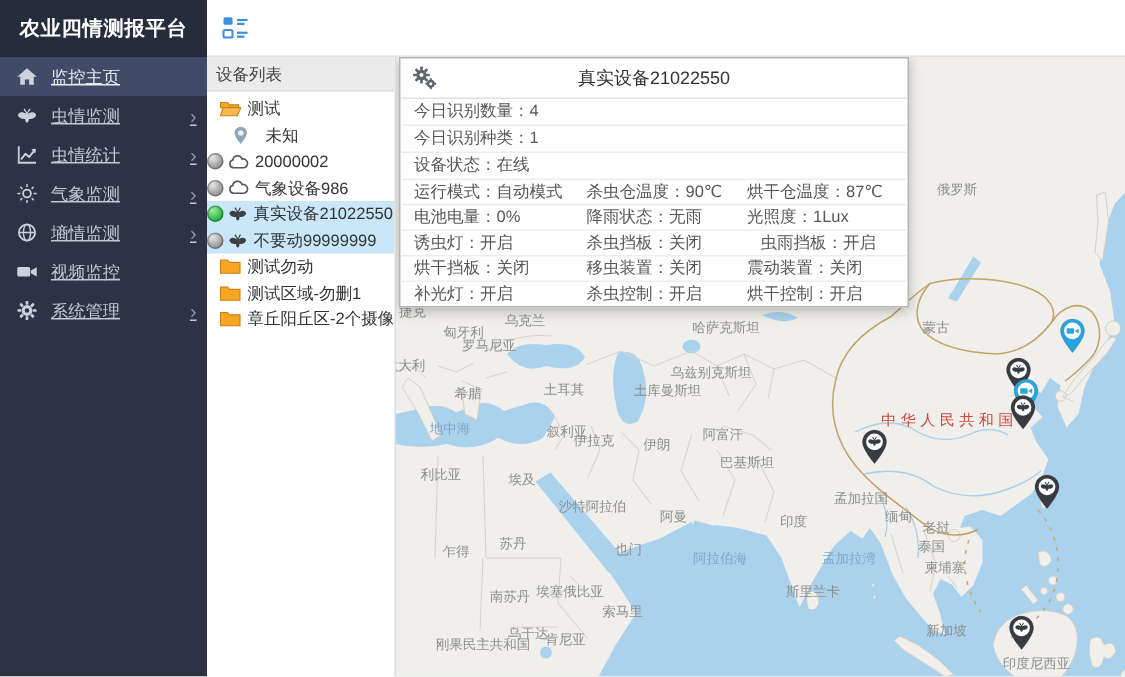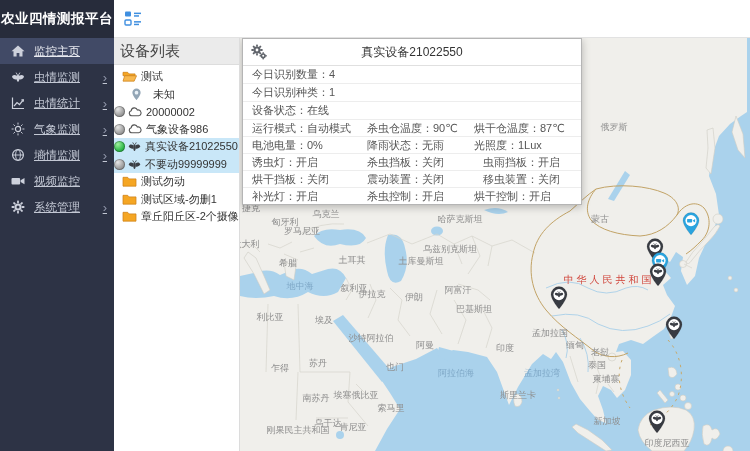--- a/index.html
+++ b/index.html
@@ -1,38 +1,38 @@
 <!DOCTYPE html>
 <html><head>
 <meta charset="utf-8">
 <style>
   html,body{margin:0;padding:0;background:#fff;}
   body{width:750px;height:451px;overflow:hidden;font-family:"Liberation Sans","DejaVu Sans",sans-serif;}
   .app{display:flex;width:750px;height:451px;overflow:hidden;}
 
   
-  .sidebar{width:114px;flex-shrink:0;background:#2d3345;display:flex;flex-direction:column;}
+  .sidebar{width:138px;flex-shrink:0;background:#2d3345;display:flex;flex-direction:column;}
   .sidebar-title{height:38px;line-height:38px;background:#272c3b;color:#fff;font-size:13.5px;font-weight:bold;text-align:center;white-space:nowrap;letter-spacing:.5px;}
   .menu{display:flex;flex-direction:column;}
   .menu-item{height:26px;display:flex;align-items:center;padding:0 7px 0 11px;color:#c3c8d4;font-size:11.5px;cursor:pointer;white-space:nowrap;text-decoration:underline;}
   .menu-item.active{background:#414a66;color:#e8eaf0;}
   .mi-icon{width:14px;height:14px;margin-right:9px;display:inline-flex;color:#cdd1dc;flex-shrink:0;}
   .mi-icon svg{width:14px;height:14px;}
   .mi-label{flex:1;}
   .mi-arrow{color:#8f95a8;font-size:13px;line-height:1;}
 
   
   .main{flex:1;display:flex;flex-direction:column;min-width:0;}
   .topbar{height:38px;flex-shrink:0;background:#fff;border-bottom:1px solid #e2e2e2;display:flex;align-items:center;padding-left:10px;box-sizing:border-box;}
   .tree-toggle{display:inline-flex;cursor:pointer;}
   .content{flex:1;display:flex;min-height:0;position:relative;}
 
   
   .device-panel{width:125px;flex-shrink:0;background:#fff;border-right:1px solid #dcdcdc;font-size:11px;overflow:hidden;}
-  .panel-header{background:#ebebeb;color:#444;font-size:15px;padding:4px 6px 3px;border-bottom:1px solid #ddd;}
+  .panel-header{background:#ebebeb;color:#444;font-size:11px;padding:4px 6px 3px;border-bottom:1px solid #ddd;}
   .tree{padding-top:3px;}
   .tree-row{height:17.5px;display:flex;align-items:center;color:#333;white-space:nowrap;cursor:pointer;padding-left:8px;}
   .tree-row.child{padding-left:0;}
   .tree-row.pinrow{padding-left:17px;}
   .tree-row.selected{background:#c9e7f8;}
   .t-icon{display:inline-flex;margin-right:4px;flex-shrink:0;}
   .t-icon.gap{margin-right:11px;}
   .dot{width:11px;height:11px;border-radius:50%;margin-right:3px;flex-shrink:0;box-shadow:inset 0 0 0 1px rgba(0,0,0,.25);}
   .dot.green{background:radial-gradient(circle at 35% 30%,#9df09d,#2eb94a 60%,#1d8f36);}
   .dot.gray{background:radial-gradient(circle at 35% 30%,#e6e6e6,#9c9c9c 60%,#7c7c7c);}
@@ -349,21 +349,21 @@
             <span class="map-label" style="left: 220px; top: 181px;">哈萨克斯坦</span>
             <span class="map-label" style="left: 360px; top: 181px;">蒙古</span>
             <span class="map-label china" style="left: 369px; top: 242px;">中华人民共和国</span>
             <span class="map-label" style="left: 86px; top: 176px;">乌克兰</span>
             <span class="map-label" style="left: 11px; top: 170px;">捷克</span>
             <span class="map-label" style="left: 45px; top: 184px;">匈牙利</span>
             <span class="map-label" style="left: 62px; top: 193px;">罗马尼亚</span>
             <span class="map-label" style="left: 6px; top: 206px;">意大利</span>
             <span class="map-label" style="left: 48px; top: 225px;">希腊</span>
             <span class="map-label" style="left: 112px; top: 222px;">土耳其</span>
-            <span class="map-label water" style="left: 36px; top: 248px; margin-left: 24px;">地中海</span>
+            <span class="map-label water" style="left: 36px; top: 248px;">地中海</span>
             <span class="map-label" style="left: 114px; top: 250px;">叙利亚</span>
             <span class="map-label" style="left: 132px; top: 256px;">伊拉克</span>
             <span class="map-label" style="left: 174px; top: 259px;">伊朗</span>
             <span class="map-label" style="left: 218px; top: 252px;">阿富汗</span>
             <span class="map-label" style="left: 234px; top: 271px;">巴基斯坦</span>
             <span class="map-label" style="left: 181px; top: 223px;">土库曼斯坦</span>
             <span class="map-label" style="left: 210px; top: 211px;">乌兹别克斯坦</span>
             <span class="map-label" style="left: 30px; top: 279px;">利比亚</span>
             <span class="map-label" style="left: 84px; top: 282px;">埃及</span>
             <span class="map-label" style="left: 131px; top: 300px;">沙特阿拉伯</span>
@@ -501,22 +501,22 @@
                 <span class="pcell c1">降雨状态：无雨</span>
                 <span class="pcell c2">光照度：1Lux</span>
               </div>
               <div class="popup-grid-row">
                 <span class="pcell c0">诱虫灯：开启</span>
                 <span class="pcell c2">杀虫挡板：关闭</span>
                 <span class="pcell c1">虫雨挡板：开启</span>
               </div>
               <div class="popup-grid-row">
                 <span class="pcell c0">烘干挡板：关闭</span>
+                <span class="pcell c1">移虫装置：关闭</span>
                 <span class="pcell c2">震动装置：关闭</span>
-                <span class="pcell c1">移虫装置：关闭</span>
               </div>
               <div class="popup-grid-row">
                 <span class="pcell c0">补光灯：开启</span>
                 <span class="pcell c1">杀虫控制：开启</span>
                 <span class="pcell c2">烘干控制：开启</span>
               </div>
             </div>
         </div>
       </div>
 

